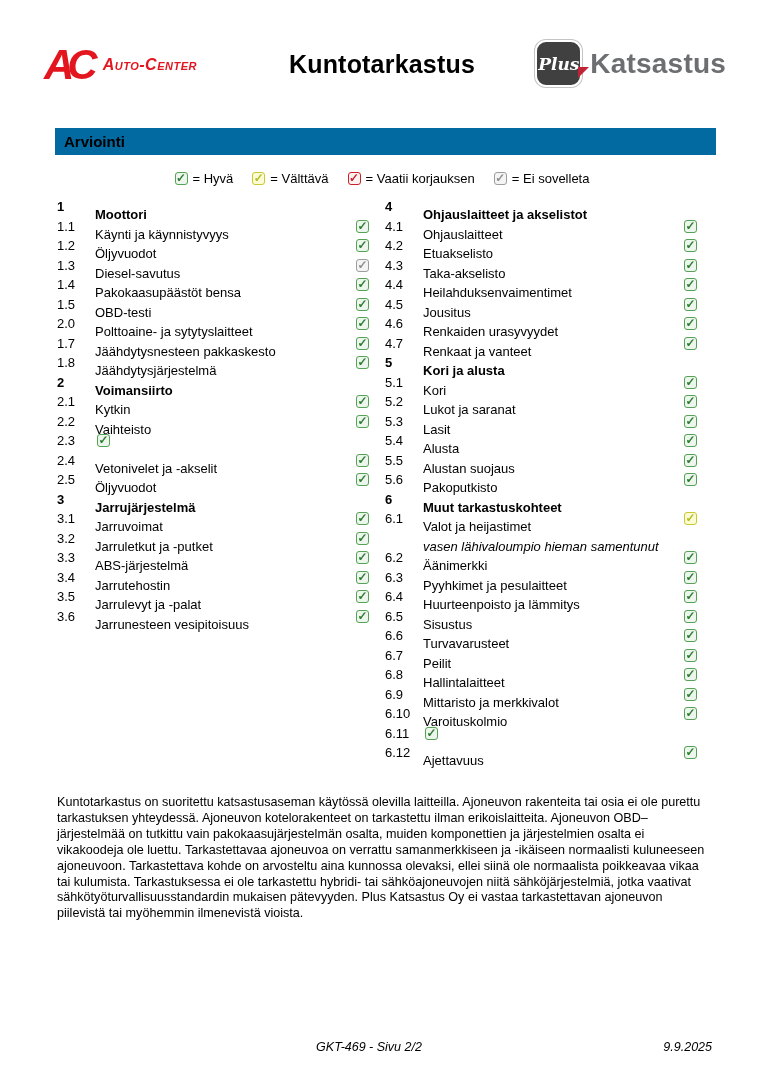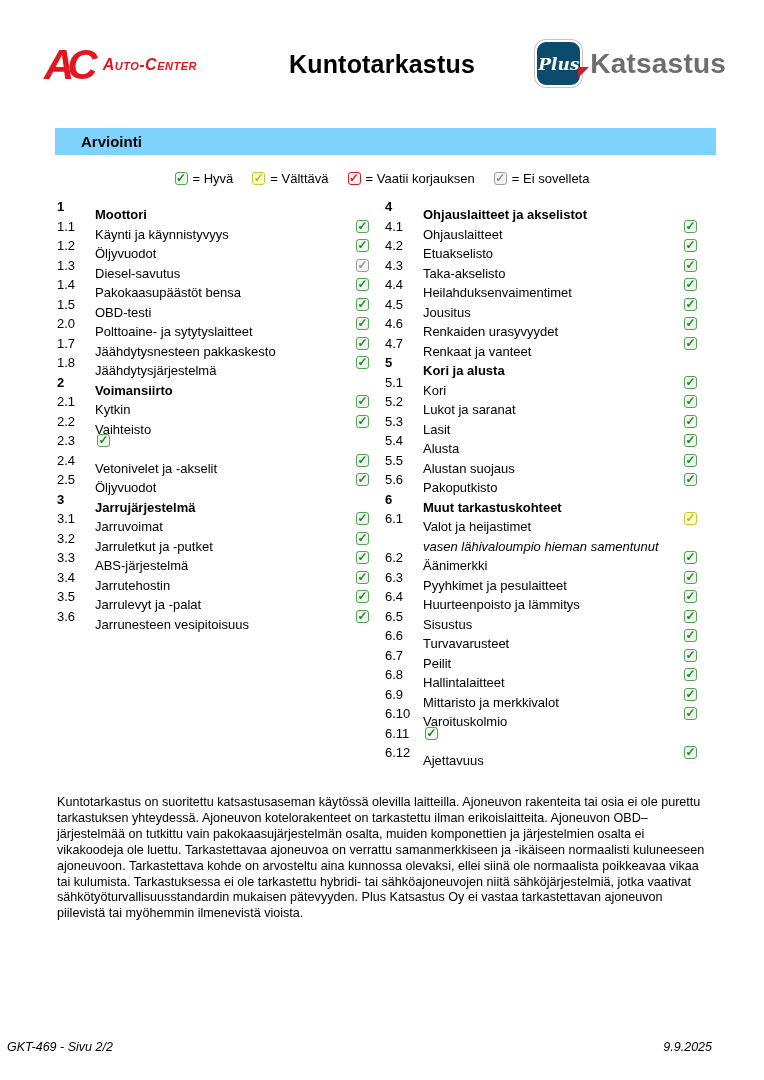--- a/index.html
+++ b/index.html
@@ -6,27 +6,27 @@
   html,body { background:#ffffff; }
   body { font-family:"Liberation Sans", sans-serif; color:#000; }
   .page { position:relative; width:764px; height:1080px; background:#fff; overflow:hidden; }
 
   
   .brand-left { position:absolute; left:44px; top:44px; display:flex; align-items:center; }
   .ac-mark { font-size:42px; font-weight:bold; font-style:italic; color:#e3161f; letter-spacing:-7px; line-height:1; padding-right:10px; }
   .ac-name { font-size:16px; font-weight:bold; font-style:italic; font-variant:small-caps; color:#e3161f; letter-spacing:0.5px; margin-left:2px; }
   .doc-title { position:absolute; left:0; top:50px; width:764px; text-align:center; font-size:25px; font-weight:bold; letter-spacing:0.2px; }
   .brand-right { position:absolute; right:38px; top:40px; display:flex; align-items:center; }
-  .plus-box { position:relative; width:47px; height:47px; background:#0c4a6e; border:2px solid #fff; box-shadow:0 0 0 1px #c4c4c4; border-radius:11px; display:flex; align-items:center; justify-content:center; }
+  .plus-box { position:relative; width:47px; height:47px; background:#404040; border:2px solid #fff; box-shadow:0 0 0 1px #c4c4c4; border-radius:11px; display:flex; align-items:center; justify-content:center; }
   .plus-box .plus-text { color:#fff; font-size:17px; font-weight:bold; font-style:italic; font-family:"DejaVu Serif", serif; }
   .plus-tail { position:absolute; right:-9px; bottom:7px; width:0; height:0; border-left:11px solid #c02336; border-bottom:11px solid transparent; }
   .katsastus { font-size:28px; font-weight:bold; color:#6d6e71; margin-left:8px; letter-spacing:0.2px; }
 
   
-  .section-bar { position:absolute; left:55px; top:128px; width:661px; height:27px; background:#7dd3fc; display:flex; align-items:center; padding-left:26px; font-size:15px; font-weight:bold; }
+  .section-bar { position:absolute; left:55px; top:128px; width:661px; height:27px; background:#0369a1; display:flex; align-items:center; padding-left:9px; font-size:15px; font-weight:bold; }
 
   
   .legend { position:absolute; left:0; top:171px; width:764px; display:flex; justify-content:center; align-items:center; gap:19px; font-size:13px; }
   .legend-item { display:flex; align-items:center; gap:5px; }
 
   
   .cb { width:13px; height:13px; border-width:1.5px; border-style:solid; border-radius:3px; display:inline-flex; align-items:center; justify-content:center; font-size:12px; font-weight:bold; line-height:1; padding-bottom:1px; }
 
   
   .col { position:absolute; top:197px; width:312px; }
@@ -34,21 +34,21 @@
   .col-right { left:385px; }
   .row { display:flex; align-items:center; height:19.5px; font-size:13px; }
   .row .num { width:38px; flex-shrink:0; }
   .row .label { flex:1;margin-top:16px; }
   .section-row .label, .section-row .num { font-weight:bold; }
   .note-row .label { font-style:italic; }
   .cb-wrap { width:15px; flex-shrink:0; display:flex; justify-content:flex-end; }
 
   
   .disclaimer { position:absolute; left:57px; top:795px; width:656px; font-size:12.6px; line-height:15.9px; }
-  .footer-center { position:absolute; left:7px; top:1040px; width:738px; text-align:left; font-size:12.5px; font-style:italic; }
+  .footer-center { position:absolute; left:0; top:1040px; width:738px; text-align:center; font-size:12.5px; font-style:italic; }
   .footer-right { position:absolute; right:52px; top:1040px; font-size:12.5px; font-style:italic; }
 </style>
 </head>
 <body>
 
 <div class="page">
 
   <div class="brand-left">
     <span class="ac-mark">AC</span>
     <span class="ac-name">Auto-Center</span>

